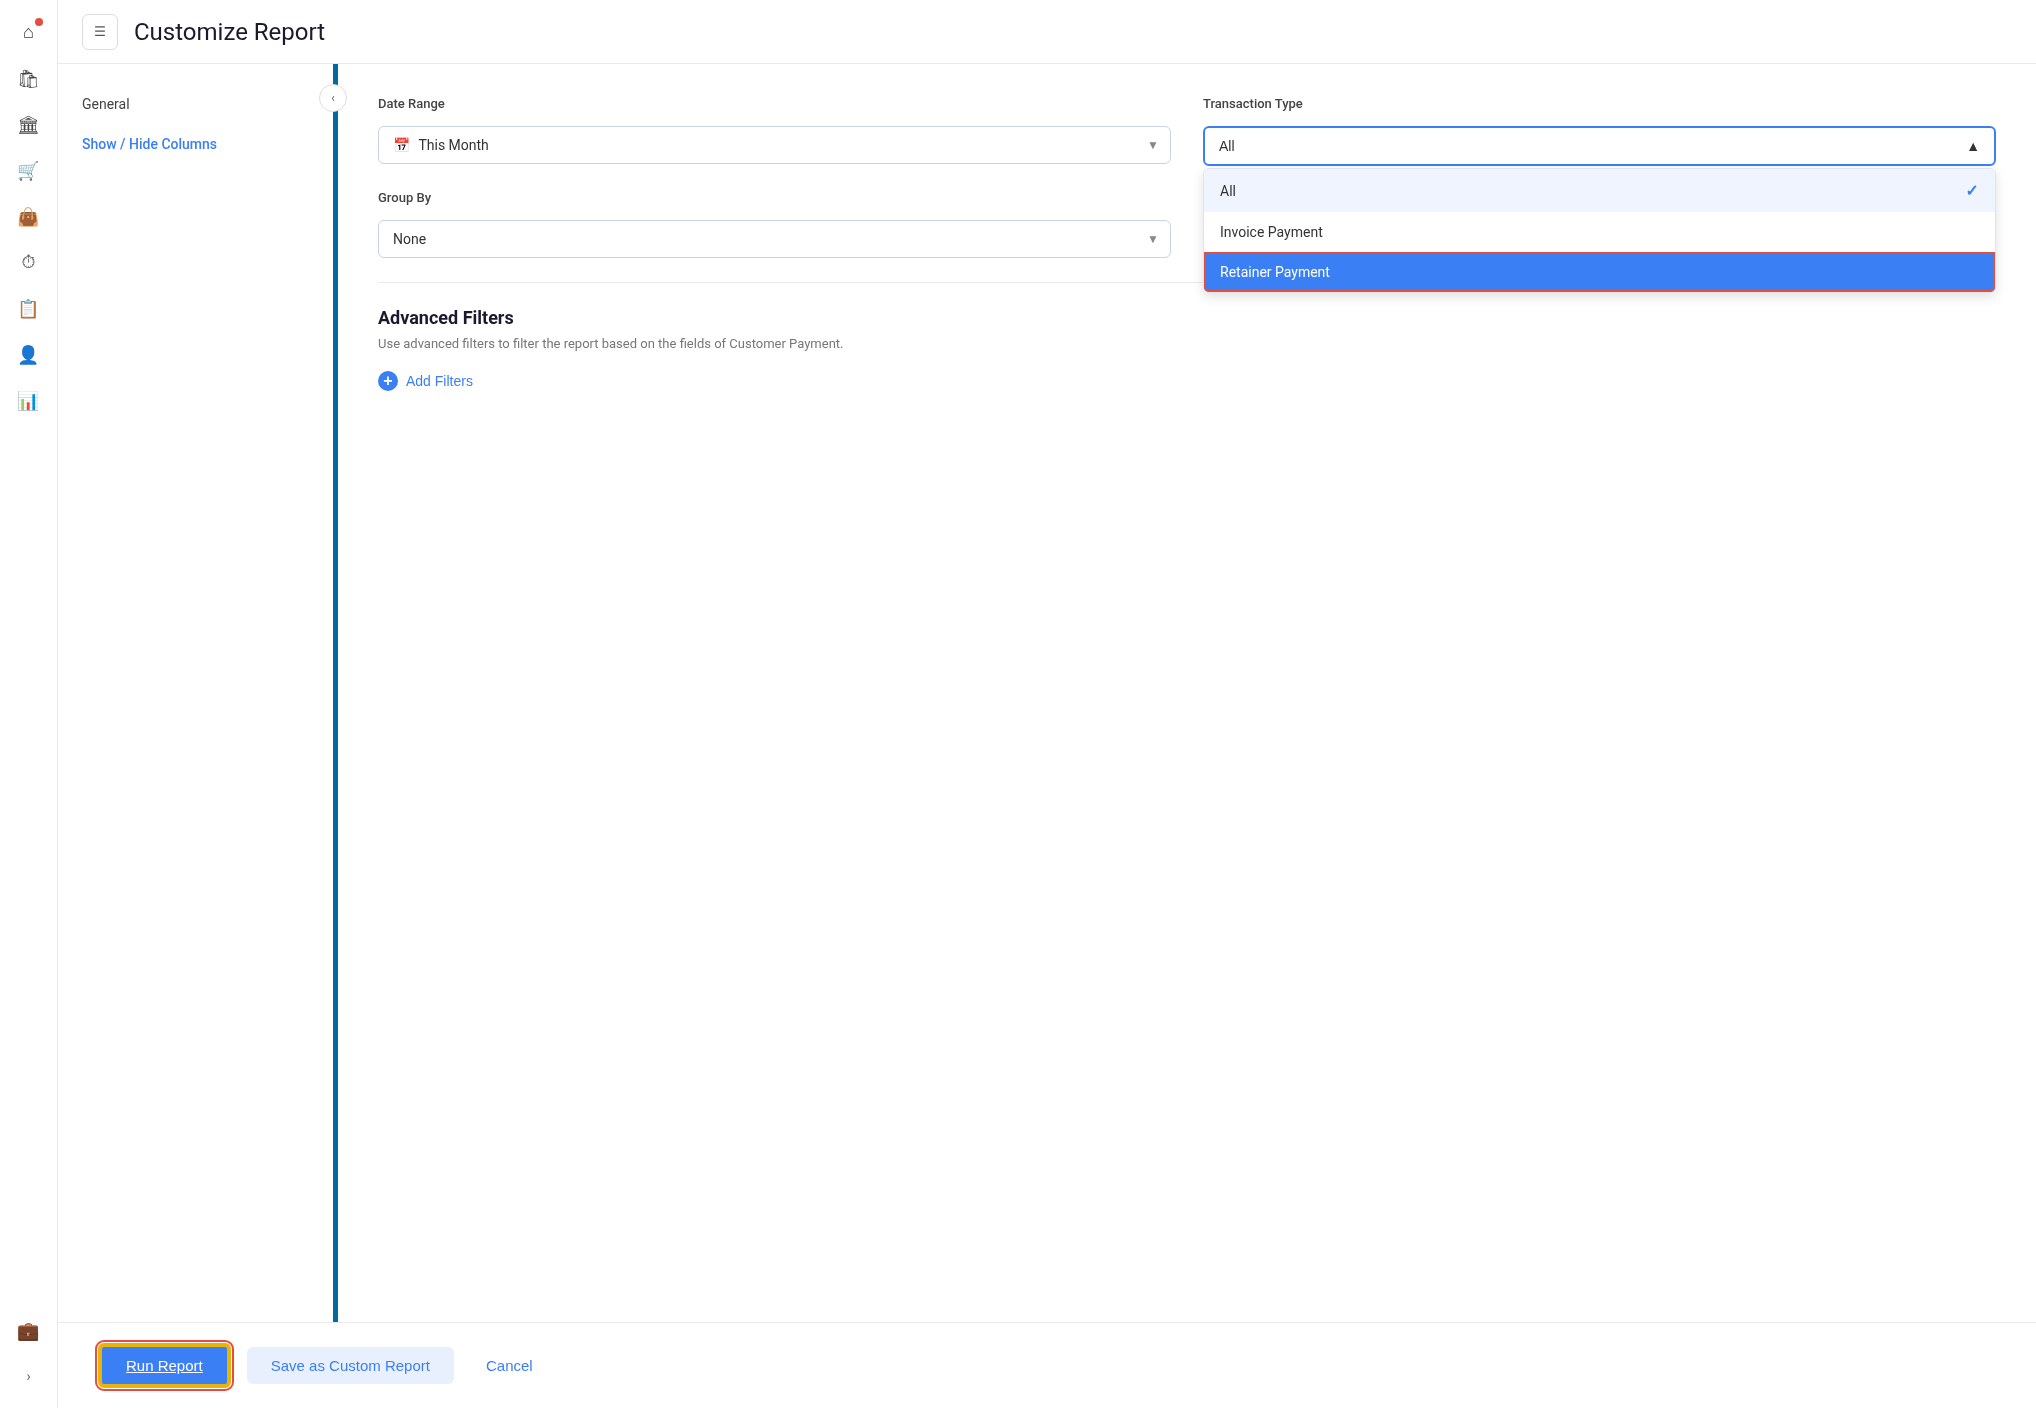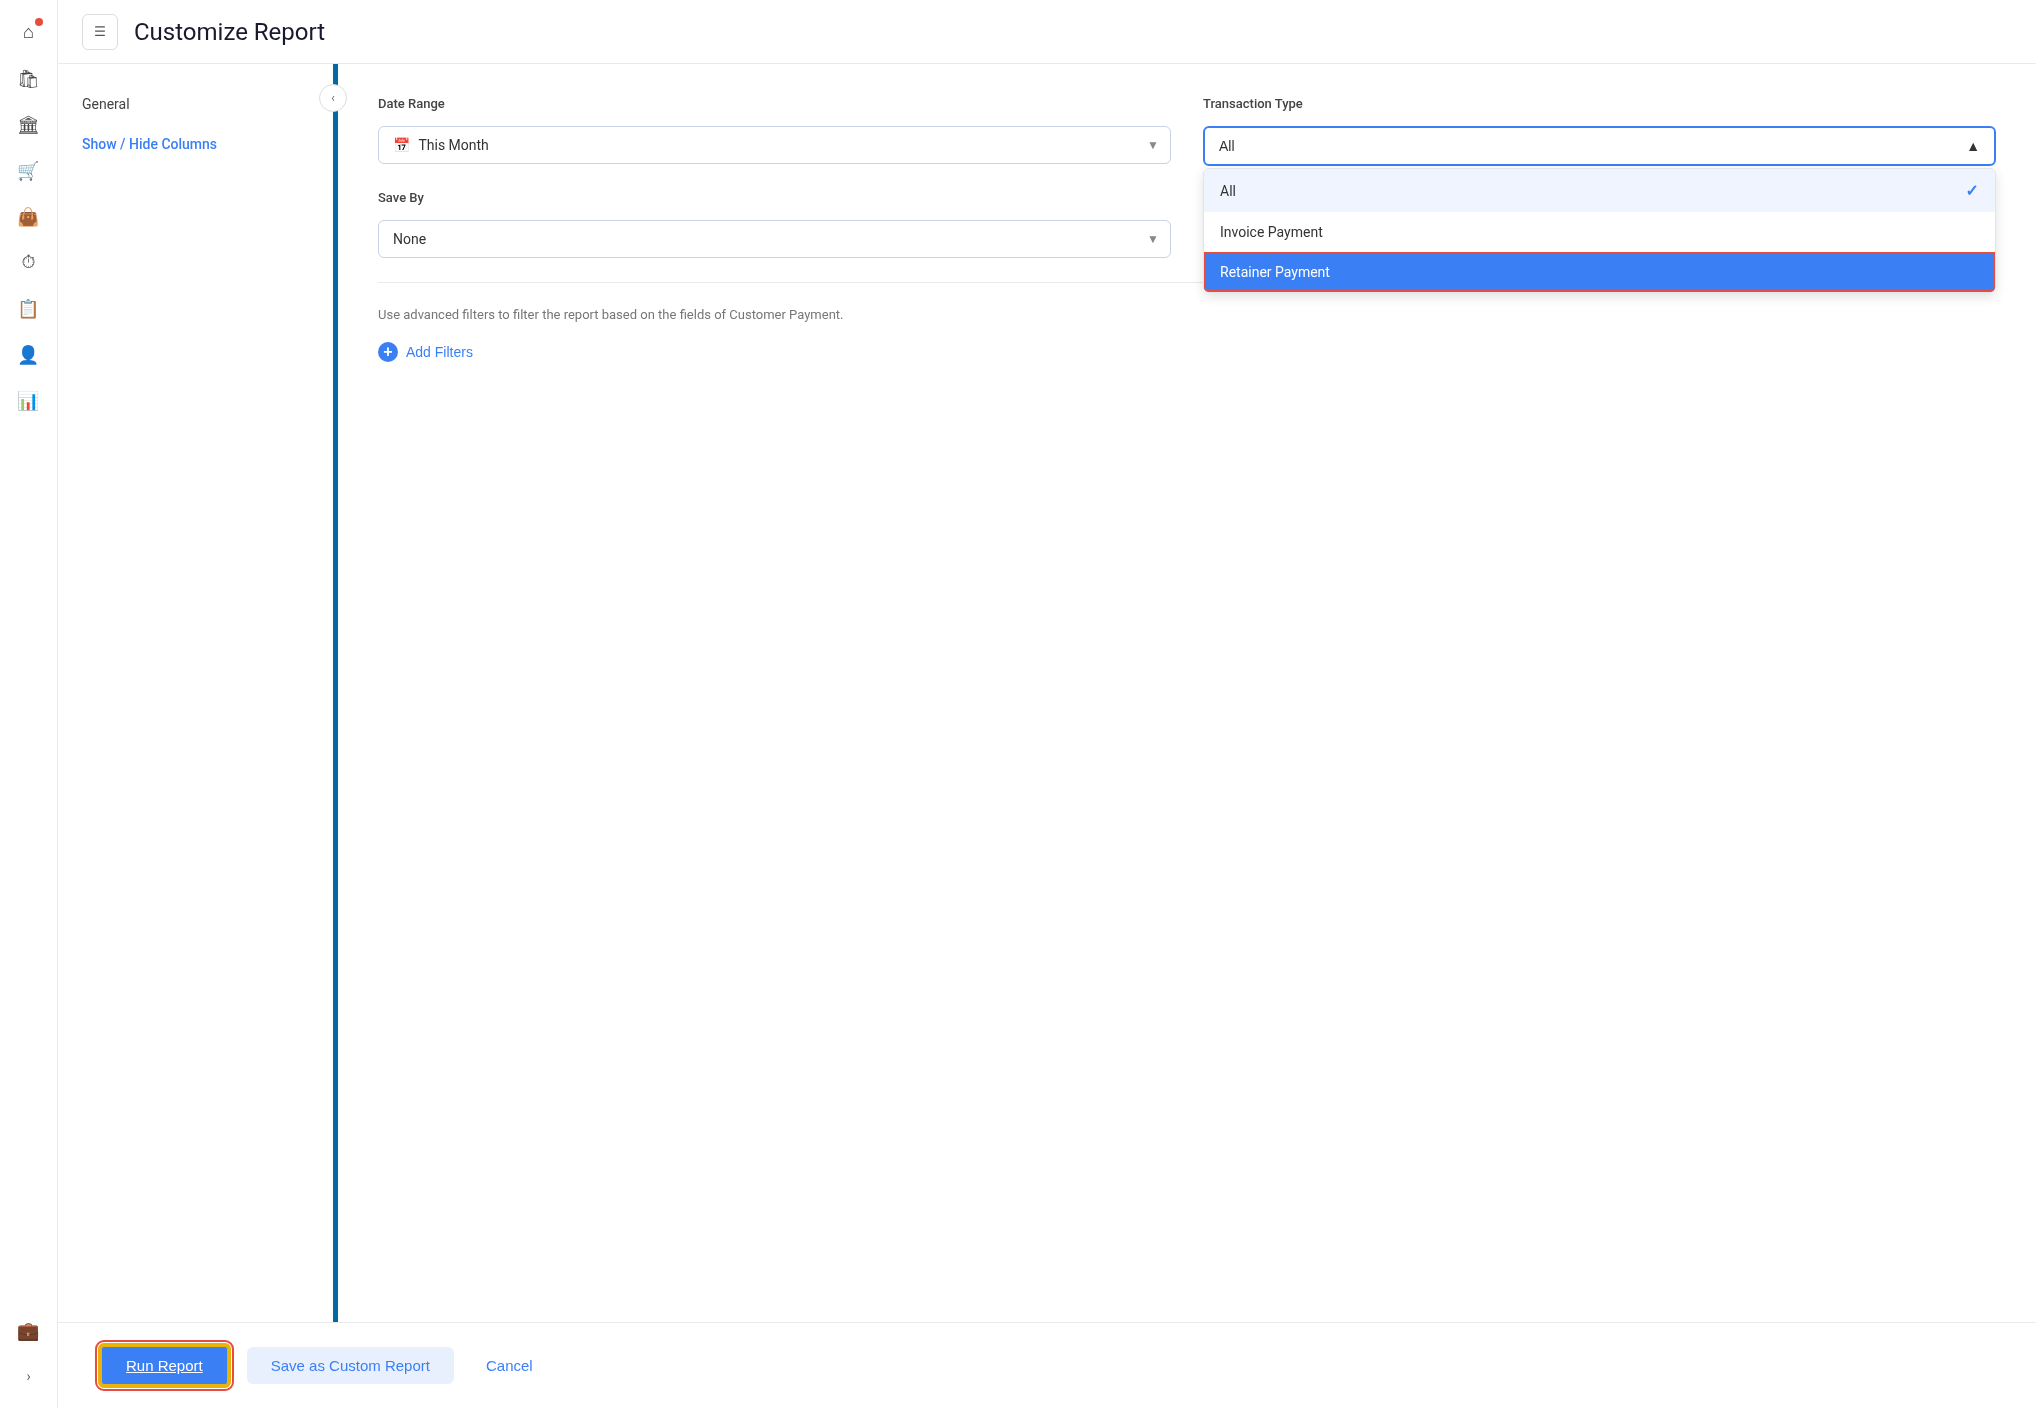--- a/index.html
+++ b/index.html
@@ -442,34 +442,35 @@
                 <div class="dropdown-option highlighted">
                   <span>Retainer Payment</span>
                 </div>
               </div>
             </div>
           </div>
         </div>
 
         <div class="form-row">
           <div class="form-group">
-            <label class="form-label">Save By</label>
+            <label class="form-label">Group By</label>
             <div class="select-wrapper">
               <div class="date-select-display">
                 <span>None</span>
               </div>
               <span class="chevron">▼</span>
             </div>
           </div>
           <div class="form-group"></div>
         </div>
 
         <hr class="divider">
 
         <div>
+          <h2 class="advanced-title">Advanced Filters</h2>
           <p class="advanced-desc">Use advanced filters to filter the report based on the fields of Customer Payment.</p>
           <button class="add-filters-btn">
             <span class="add-filters-icon">+</span>
             <span>Add Filters</span>
           </button>
         </div>
       </div>
     </div>
   </div>
 

